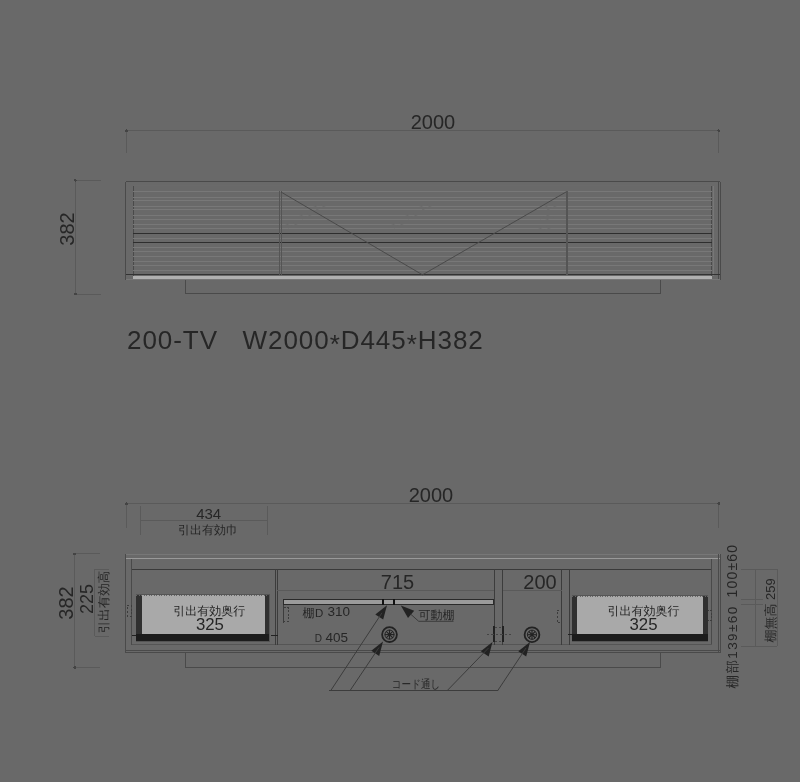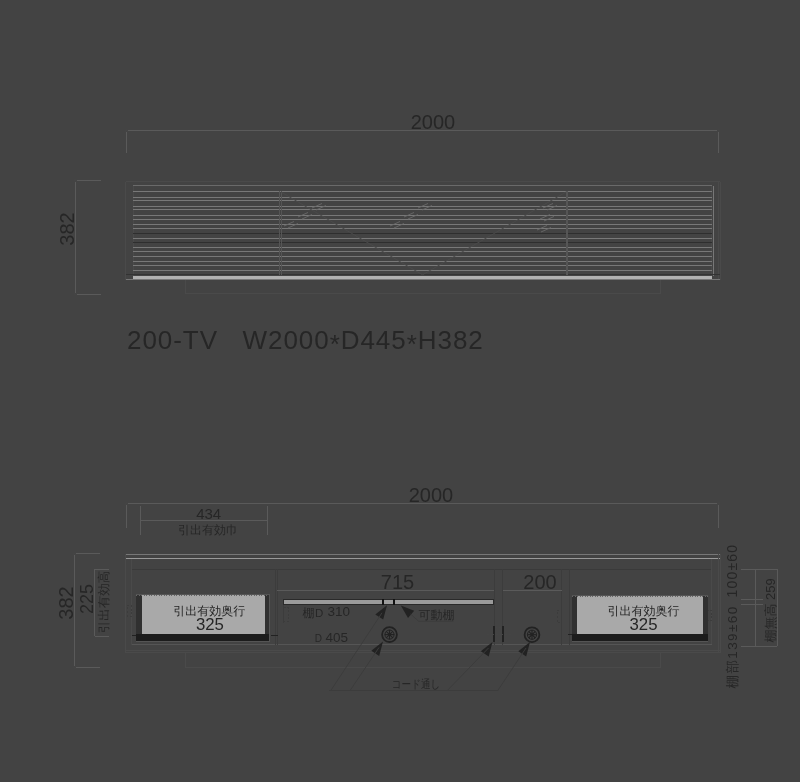--- a/index.html
+++ b/index.html
@@ -1,16 +1,16 @@
 <!DOCTYPE html>
 <html><head>
 <meta charset="utf-8">
 <style>
   html,body{margin:0;padding:0;background:#fff;}
-  #page{position:relative;width:800px;height:782px;background:#a21caf;overflow:hidden;filter:grayscale(1);}
+  #page{position:relative;width:800px;height:782px;background:#a16207;overflow:hidden;filter:grayscale(1);}
   svg{position:absolute;left:0;top:0;}
   text{font-family:"Liberation Sans",sans-serif;fill:#26262c;-webkit-font-smoothing:antialiased;}
 </style>
 </head>
 <body>
 <div id="page">
 <svg width="800" height="782" viewBox="0 0 800 782" shape-rendering="crispEdges">
 
 <g stroke="#5a5a5a" stroke-width="1" fill="none">
   <line x1="126.5" y1="130.8" x2="718.7" y2="130.8"></line>

